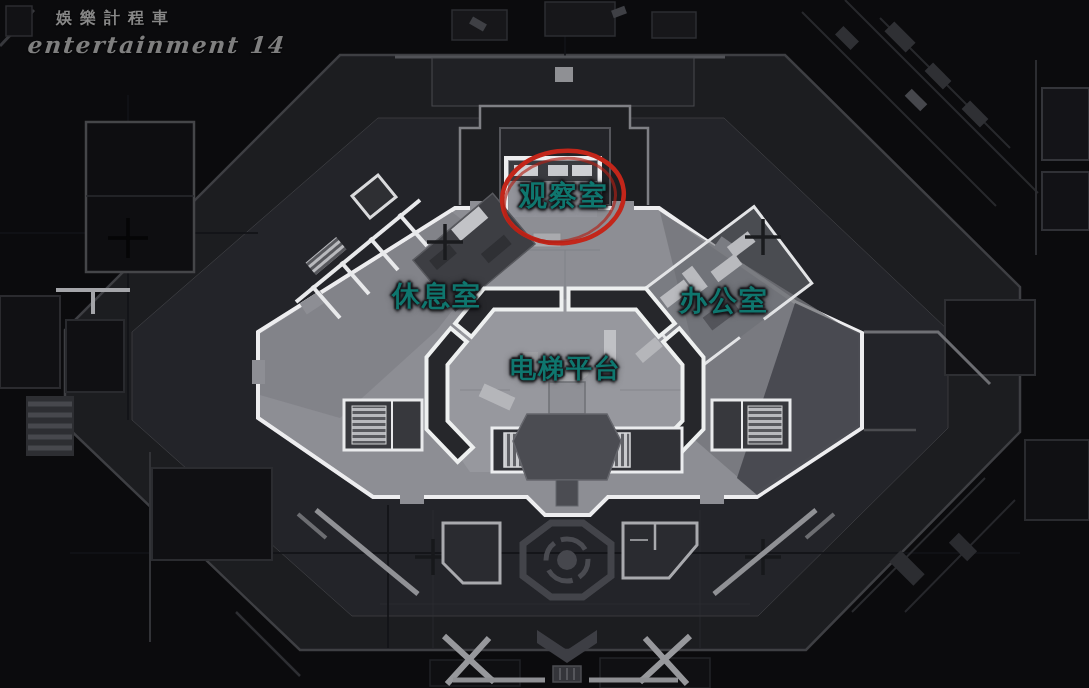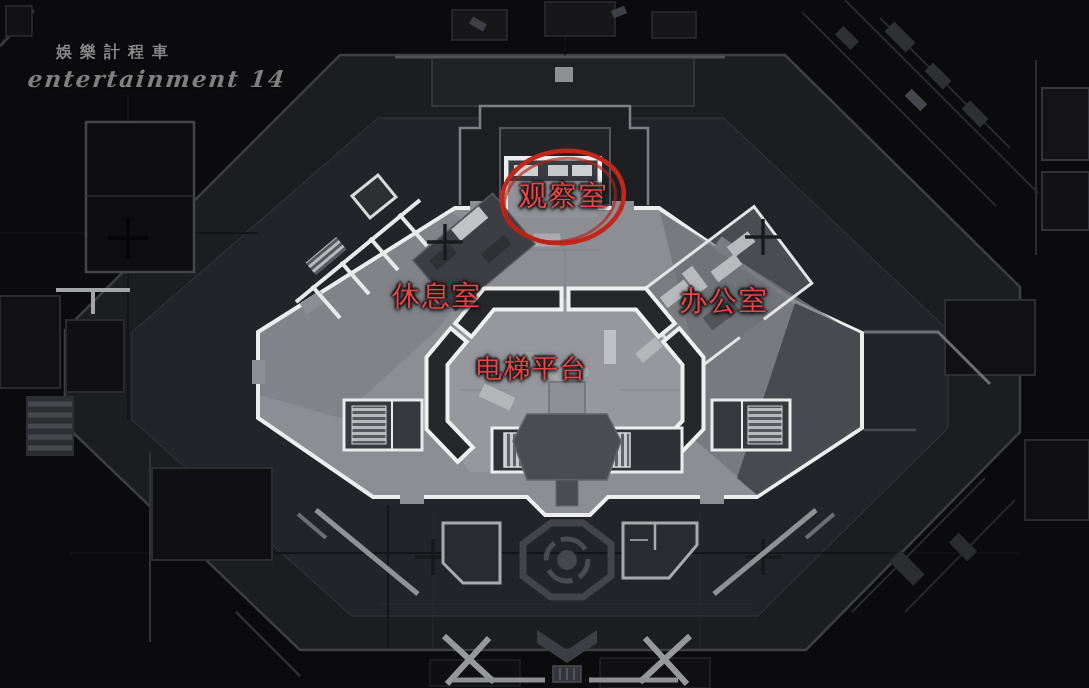--- a/index.html
+++ b/index.html
@@ -4,27 +4,27 @@
 <style>
   html,body{margin:0;padding:0;background:#000;}
   #stage{
     position:relative;width:1089px;height:688px;overflow:hidden;
     background:#0b0b0d;
     font-family:"DejaVu Sans","Liberation Sans",sans-serif;
   }
   #mapsvg{position:absolute;left:0;top:0;}
   .room-label{
     position:absolute;transform:translate(-50%,-50%);
-    color:#ef4444;font-weight:400;font-size:28px;letter-spacing:2px;
+    color:#0f766e;font-weight:700;font-size:28px;letter-spacing:2px;
     white-space:nowrap;
     text-shadow:-2px 0 2px #16161a,2px 0 2px #16161a,0 -2px 2px #16161a,0 2px 3px #0b0b0d,0 0 7px rgba(0,0,0,.85);
     text-align:right;
   }
   .room-label.small{font-size:26px;}
-  .watermark{position:absolute;left:28px;top:8px;opacity:.88;margin-top:34px;}
+  .watermark{position:absolute;left:28px;top:8px;opacity:.88;}
   .wm-zh{
     color:#9a9a9a;font-size:16px;font-weight:600;letter-spacing:8px;
     padding-left:28px;text-shadow:0 1px 2px #000;
   }
   .wm-en{
     color:#8f8f8f;font-size:23px;font-weight:700;font-style:italic;
     font-family:"DejaVu Serif","Liberation Serif",serif;letter-spacing:2px;
     margin-top:2px;transform:skewX(-6deg);text-shadow:0 1px 2px #000;
   }
 </style>
@@ -285,20 +285,20 @@
 
   <g>
     <ellipse cx="563" cy="197" rx="61" ry="46" fill="none" stroke="#c3261a" stroke-width="4.5" transform="rotate(-7 563 197)"></ellipse>
     <ellipse cx="560" cy="200" rx="56" ry="41" fill="none" stroke="#b02015" stroke-width="3" opacity=".65" transform="rotate(-12 560 200)"></ellipse>
   </g>
 </svg>
 
 <div class="room-label" style="left:564px;top:196px">观察室</div>
 <div class="room-label" style="left:437px;top:296px">休息室</div>
 <div class="room-label" style="left:724px;top:301px">办公室</div>
-<div class="room-label small" style="left:532px;top:368px">电梯平台</div>
+<div class="room-label small" style="left:566px;top:368px">电梯平台</div>
 
 <div class="watermark">
   <div class="wm-zh">娛樂計程車</div>
   <div class="wm-en">entertainment 14</div>
 </div>
 
 </div>
 
 </body></html>

